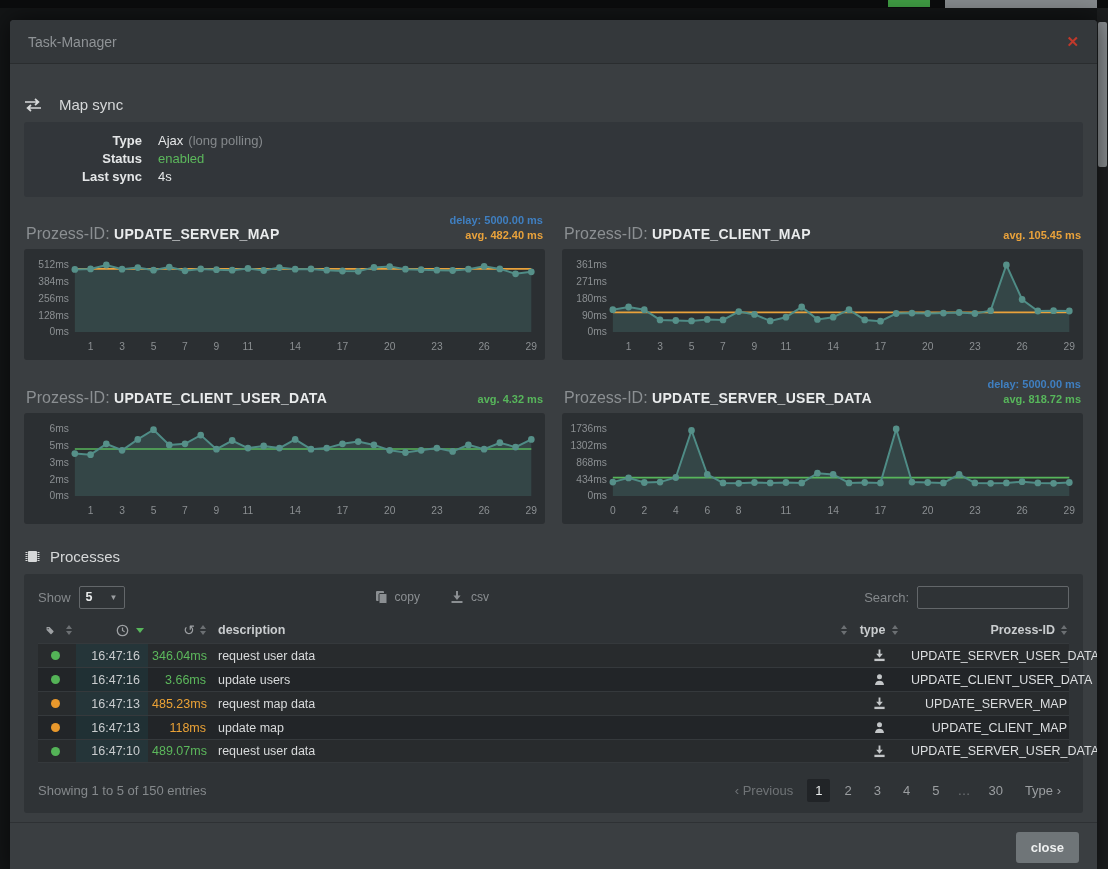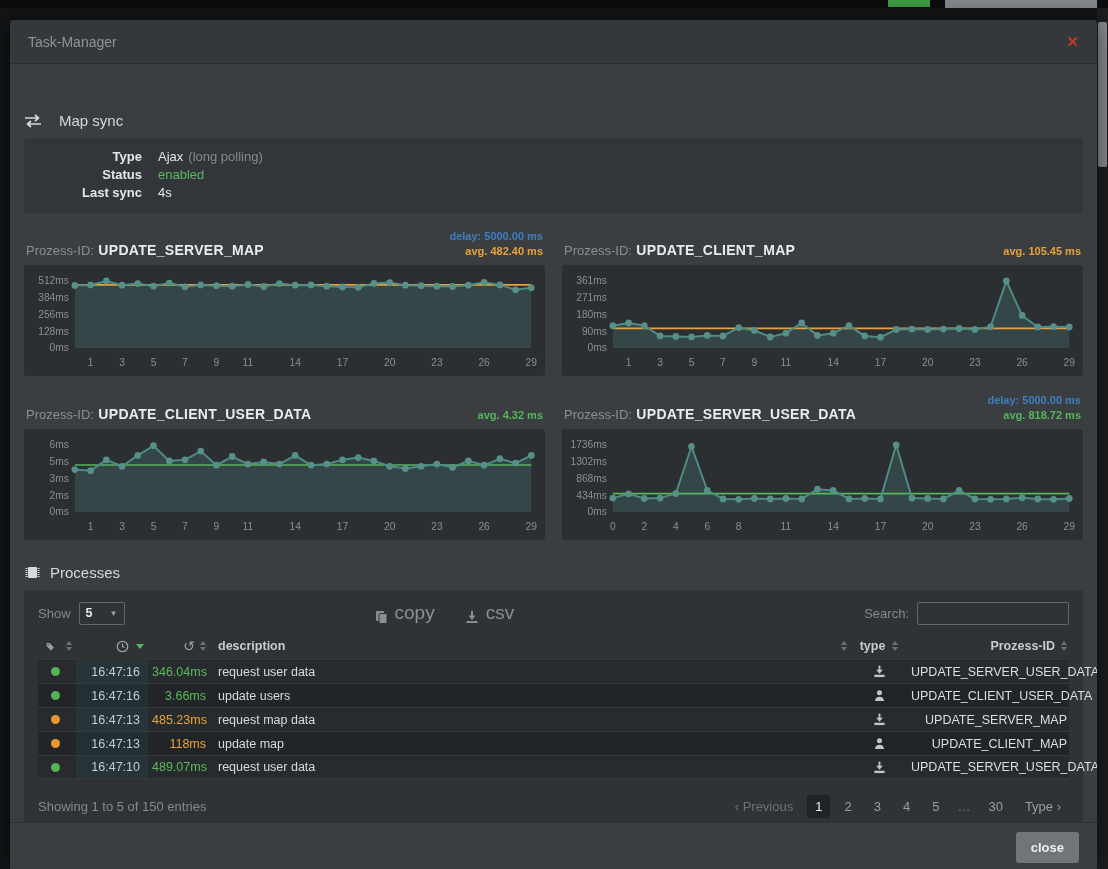--- a/index.html
+++ b/index.html
@@ -19,45 +19,45 @@
            border-radius:4px; display:flex; flex-direction:column; box-shadow:0 0 24px rgba(0,0,0,.6); }
   .modal-header { height:44px; flex:0 0 44px; background:#34383b; border-bottom:1px solid #2a2d2f;
                   border-radius:4px 4px 0 0; display:flex; align-items:center; padding:0 18px; }
   .modal-title { color:#8f9396; font-size:14px; }
   .close-x { margin-left:auto; color:#c0392b; font-size:15px; font-weight:bold; cursor:pointer; }
 
   .modal-body { flex:1; padding:0 14px; display:flex; flex-direction:column; overflow:hidden; }
 
   .section-heading { display:flex; align-items:center; gap:9px; color:#d6d8d9; font-size:15px; }
   .section-heading svg { display:block; }
-  .sh-map { margin-top:48px;gap:17px; }
+  .sh-map { margin-top:32px;gap:17px; }
   .sh-proc { margin-top:24px; }
 
   .info-panel { margin-top:9px; background:#32363a; border-radius:3px; padding:10px 0 11px; }
   .info-row { display:flex; font-size:13px; line-height:18px; }
   .info-label { width:118px; text-align:right; font-weight:bold; color:#e4e6e7; }
   .info-value { margin-left:16px; color:#e4e6e7; }
   .info-note { color:#85898c; margin-left:5px; }
 
   .charts-grid { display:grid; grid-template-columns:1fr 1fr; column-gap:17px; row-gap:14px; margin-top:13px; }
   .chart-head { display:flex; justify-content:space-between; align-items:flex-end; height:39px; padding:0 2px 6px 2px; }
-  .chart-title { font-size:13px; color:#8b8f92; white-space:nowrap; }
+  .chart-title { font-size:16px; color:#8b8f92; white-space:nowrap; }
   .chart-name { font-size:14px; color:#e9ebec; font-weight:bold; letter-spacing:.3px; }
   .chart-stats { text-align:right; font-size:11px; font-weight:bold; line-height:15px; white-space:nowrap; }
   .chart-delay { color:#3f7fc1; min-height:15px; }
   .chart-panel { background:#2b2f32; border-radius:3px; height:111px; overflow:hidden; }
   .chart-svg { display:block; width:100%; height:111px; }
 
   
   .table-panel { margin-top:9px; background:#2f3336; border-radius:3px; padding:11px 14px 8px; }
   .controls { display:flex; align-items:center; height:24px; color:#85898c; font-size:13px; }
   .show-select { margin-left:8px; width:46px; height:23px; border:1px solid #63676a; border-radius:2px;
                  display:flex; align-items:center; padding:0 6px; color:#e8eaeb; font-size:12.5px; font-weight:bold; cursor:pointer; }
   .show-select .caret { margin-left:auto; font-size:8px; color:#9b9ea1; }
-  .tool-btn { display:flex; align-items:flex-end; gap:7px; color:#8b8f92; font-size:19px; cursor:pointer; }
+  .tool-btn { display:flex; align-items:center; gap:7px; color:#8b8f92; font-size:12px; cursor:pointer; }
   .btn-copy { margin-left:250px; }
   .btn-csv { margin-left:30px; }
   .search-wrap { margin-left:auto; display:flex; align-items:center; gap:8px; }
   .search-input { width:152px; height:23px; background:transparent; border:1px solid #63676a; border-radius:2px;
                   color:#e8eaeb; font-size:12.5px; padding:0 6px; outline:none; font-family:"Liberation Sans",sans-serif; }
 
   .ptable { margin-top:8px; }
   .thead, .trow { display:grid; grid-template-columns:34px 72px 56px 1fr 56px 158px; column-gap:4px; align-items:center; }
   .thead { height:26px; color:#c9ccce; font-size:12.5px; font-weight:bold; }
   .th { display:flex; align-items:center; cursor:pointer;gap:16px; }

